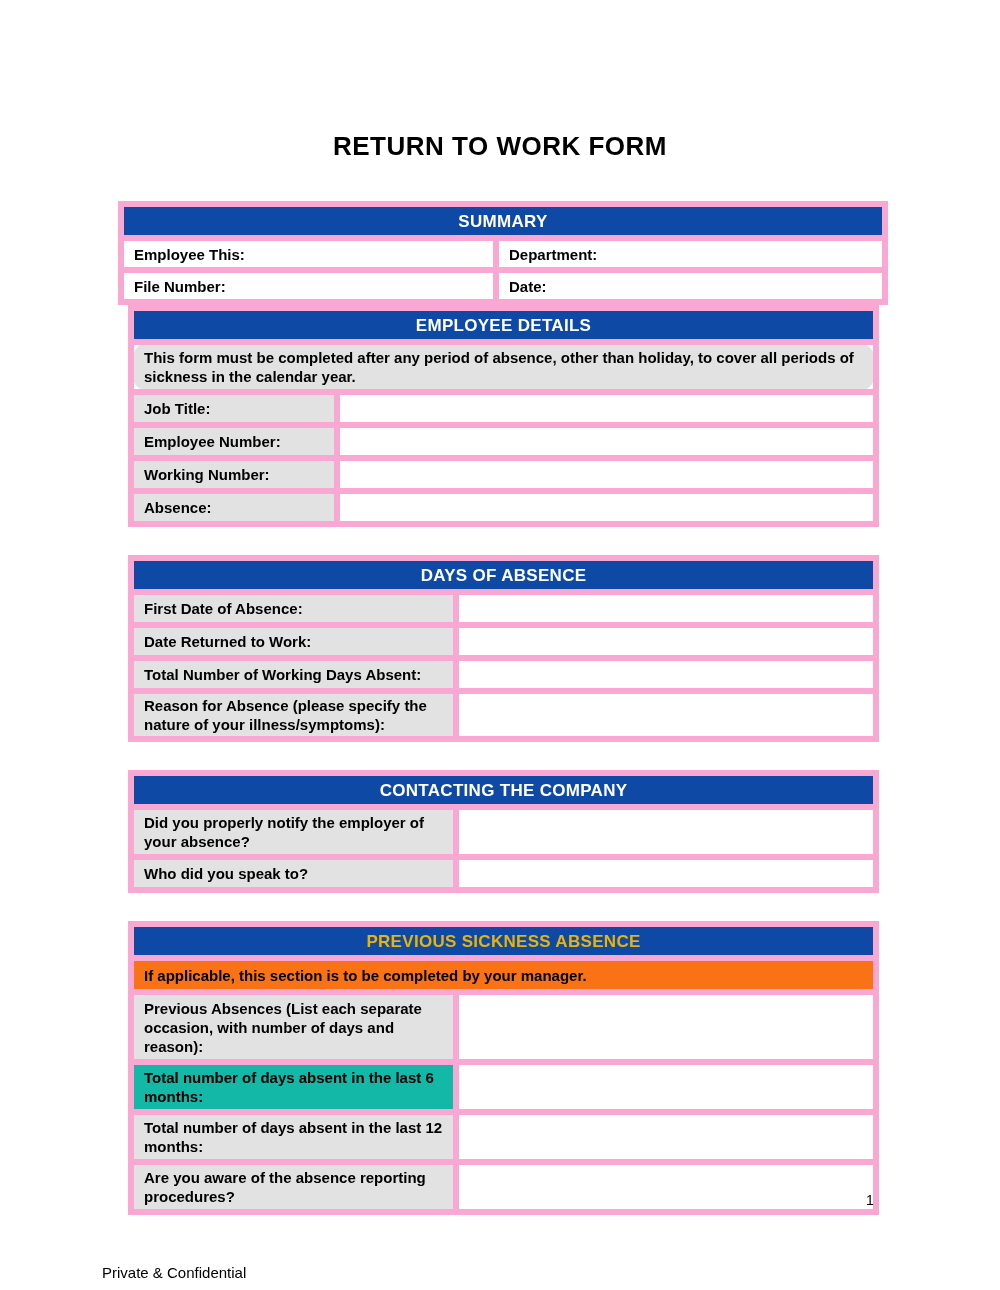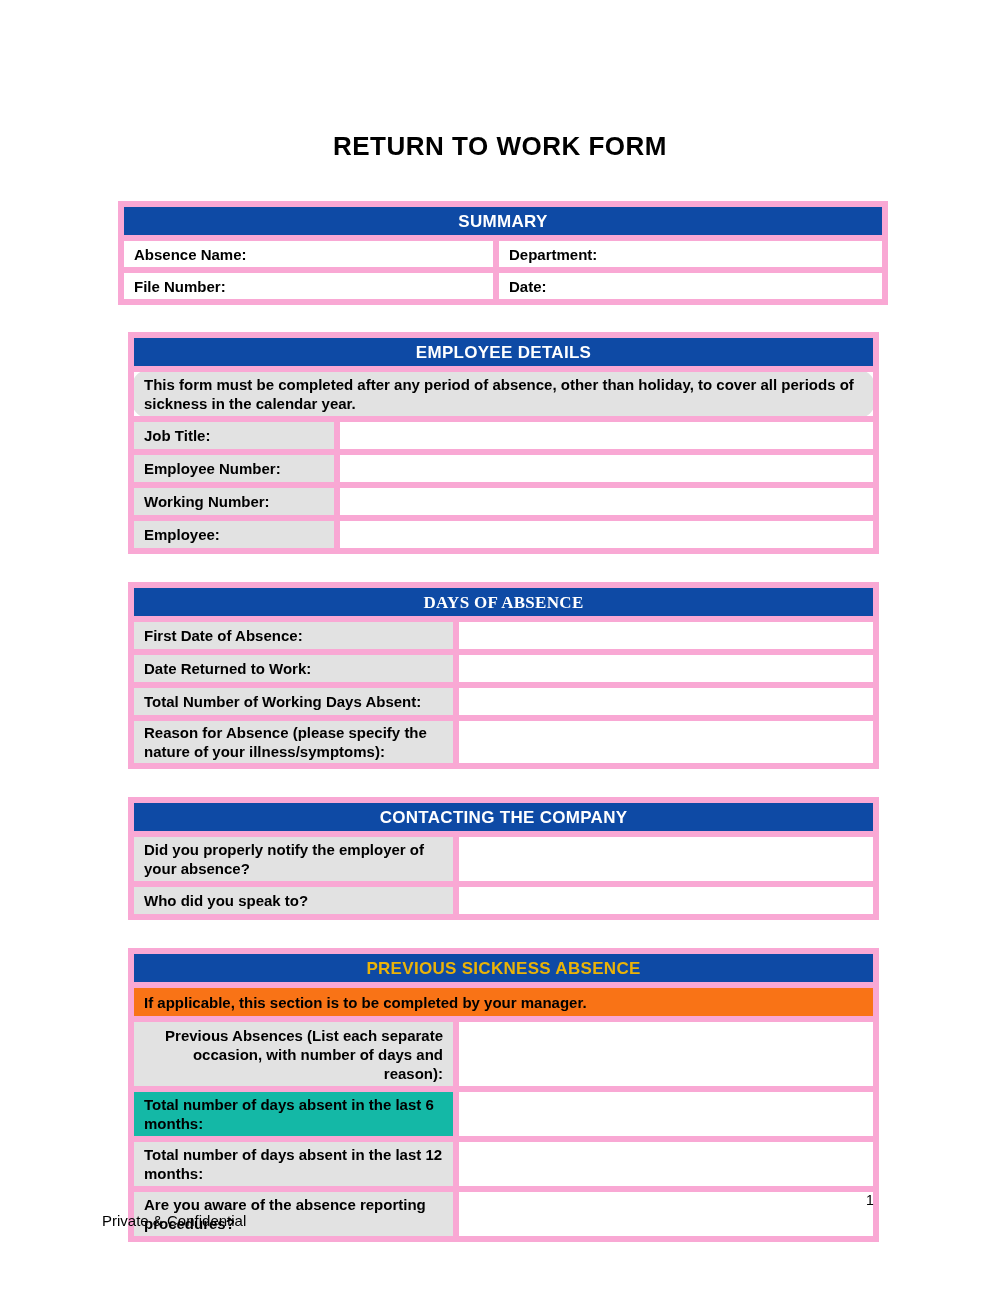--- a/index.html
+++ b/index.html
@@ -51,37 +51,37 @@
   td.note { background: #e2e2e2; }
   td.val { background: #ffffff; }
 
   
   #summary-table { margin: 40px 0 0 118px; width: 764px; }
   #summary-table td { height: 22px; }
   #summary-table td.hdr { height: 24px; }
 
   
   .sec { margin-left: 128px; width: 745px; }
-  #employee-details-table { margin-top: 27px; }
+  #employee-details-table { }
   #days-of-absence-table,
   #contacting-company-table,
   #previous-sickness-table { margin-top: 28px; }
 
   tr.h23 td { height: 23px; }
   tr.h38 td { height: 38px; }
   tr.h40 td { height: 40px; }
-  tr.h60 td { height: 60px; text-align: right; }
+  tr.h60 td { height: 60px; }
   td.note-2line { height: 40px; }
   td.note-1line-tall { height: 29px; }
   td.note-1line { height: 24px; }
 
   .footer-left {
     position: absolute;
     left: 102px;
-    top: 1212px;
+    top: 1264px;
     font-size: 15px;
     font-weight: normal;
   }
   .page-number {
     position: absolute;
     left: 866px;
     top: 1192px;
     font-size: 14px;
     font-weight: normal;
   }
@@ -94,21 +94,21 @@
 <table class="tbl" id="summary-table">
   <colgroup>
       <col style="width:375px">
       <col style="width:389px">
     </colgroup>
   <tbody>
       <tr>
     <td class="hdr" colspan="2" style="background: rgb(14, 74, 165); color: rgb(255, 255, 255);">SUMMARY</td>
   </tr>
   <tr>
-    <td class="val">Absence Name:</td>
+    <td class="val">Employee This:</td>
     <td class="val">Department:</td>
   </tr>
   <tr>
     <td class="val">File Number:</td>
     <td class="val">Date:</td>
   </tr>
 </tbody>
   </table>
 
 <table class="tbl sec" id="employee-details-table">
@@ -129,34 +129,34 @@
   </tr>
   <tr class="h23">
     <td class="lbl" style="background: rgb(226, 226, 226);">Employee Number:</td>
     <td class="val"></td>
   </tr>
   <tr class="h23">
     <td class="lbl" style="background: rgb(226, 226, 226);">Working Number:</td>
     <td class="val"></td>
   </tr>
   <tr class="h23">
-    <td class="lbl" style="background: rgb(226, 226, 226);">Employee:</td>
+    <td class="lbl" style="background: rgb(226, 226, 226);">Absence:</td>
     <td class="val"></td>
   </tr>
 </tbody>
   </table>
 
 <table class="tbl sec" id="days-of-absence-table">
   <colgroup>
       <col style="width:325px">
       <col style="width:420px">
     </colgroup>
   <tbody>
       <tr>
-    <td class="hdr" colspan="2" style="background: rgb(14, 74, 165); color: rgb(255, 255, 255); font-family: Liberation Serif, serif;">DAYS OF ABSENCE</td>
+    <td class="hdr" colspan="2" style="background: rgb(14, 74, 165); color: rgb(255, 255, 255);">DAYS OF ABSENCE</td>
   </tr>
   <tr class="h23">
     <td class="lbl" style="background: rgb(226, 226, 226);">First Date of Absence:</td>
     <td class="val"></td>
   </tr>
   <tr class="h23">
     <td class="lbl" style="background: rgb(226, 226, 226);">Date Returned to Work:</td>
     <td class="val"></td>
   </tr>
   <tr class="h23">

